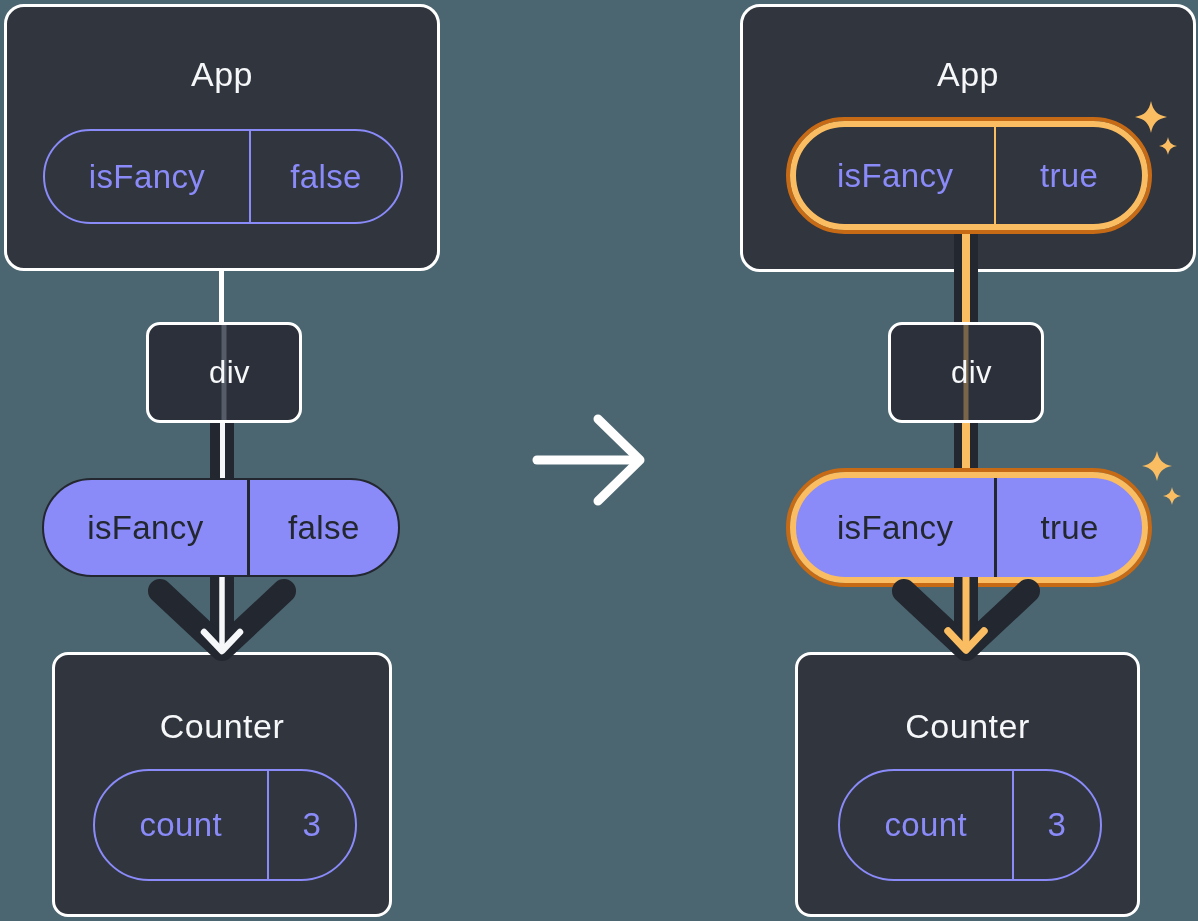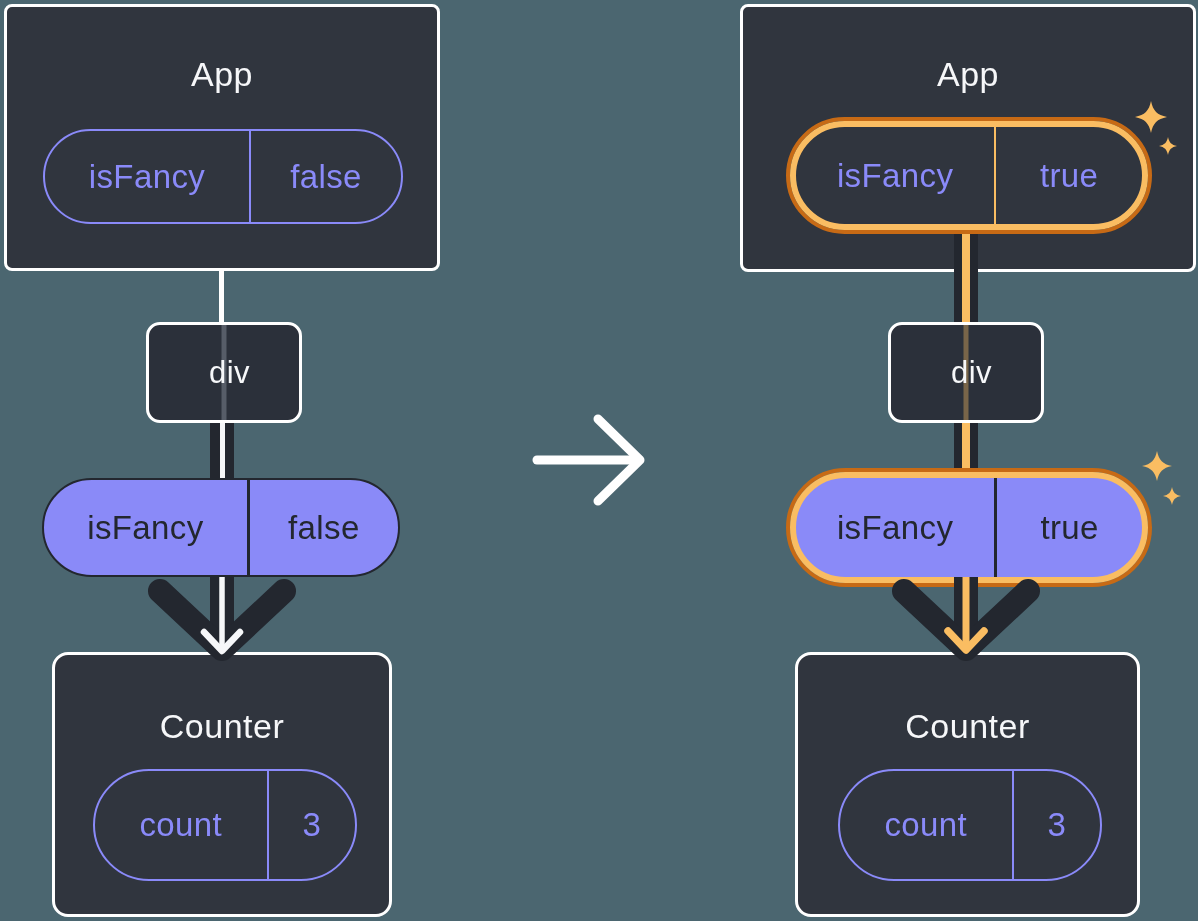--- a/index.html
+++ b/index.html
@@ -7,21 +7,21 @@
     width:1198px;height:921px;
     background:#4B6670;
     font-family:"Liberation Sans", sans-serif;
     position:relative;overflow:hidden;
   }
   .stage{position:absolute;inset:0;}
 
   
   .box{
     position:absolute;box-sizing:border-box;
-    background:#30353E;border:3.5px solid #FFFFFF;border-radius:8px;
+    background:#30353E;border:3.5px solid #FFFFFF;border-radius:20px;
     z-index:1;
   }
   .box-title{
     position:absolute;left:0;right:0;top:50px;
     text-align:center;color:#F6F7F9;
     font-size:34px;font-weight:400;letter-spacing:.5px;line-height:1;
   }
   .div-box{
     position:absolute;box-sizing:border-box;
     background:#2B303A;border:3.5px solid #FFFFFF;border-radius:14px;

